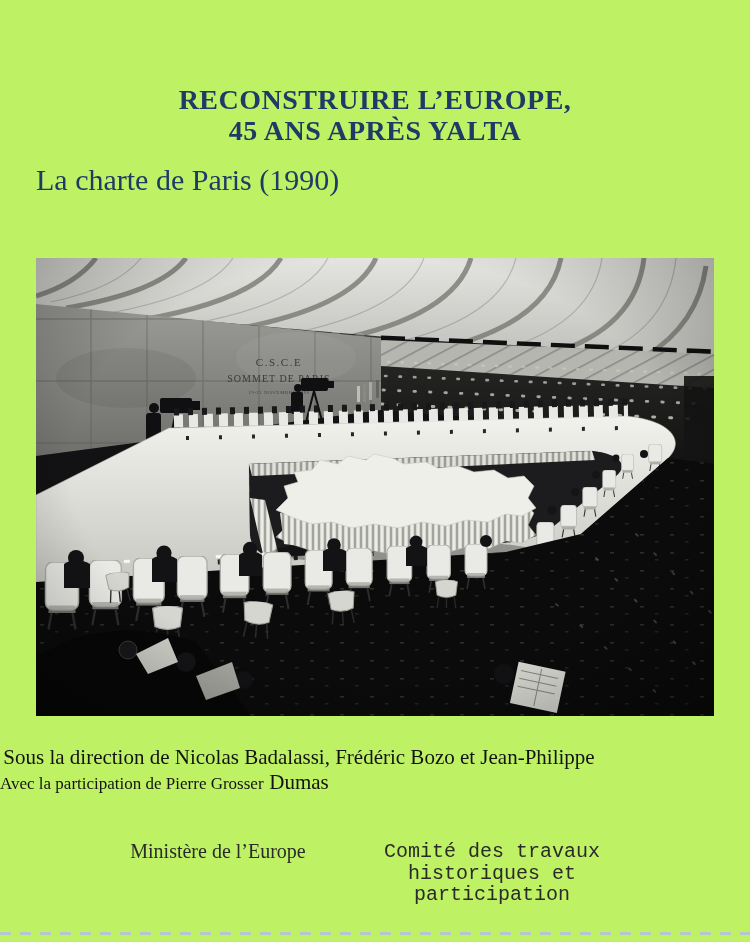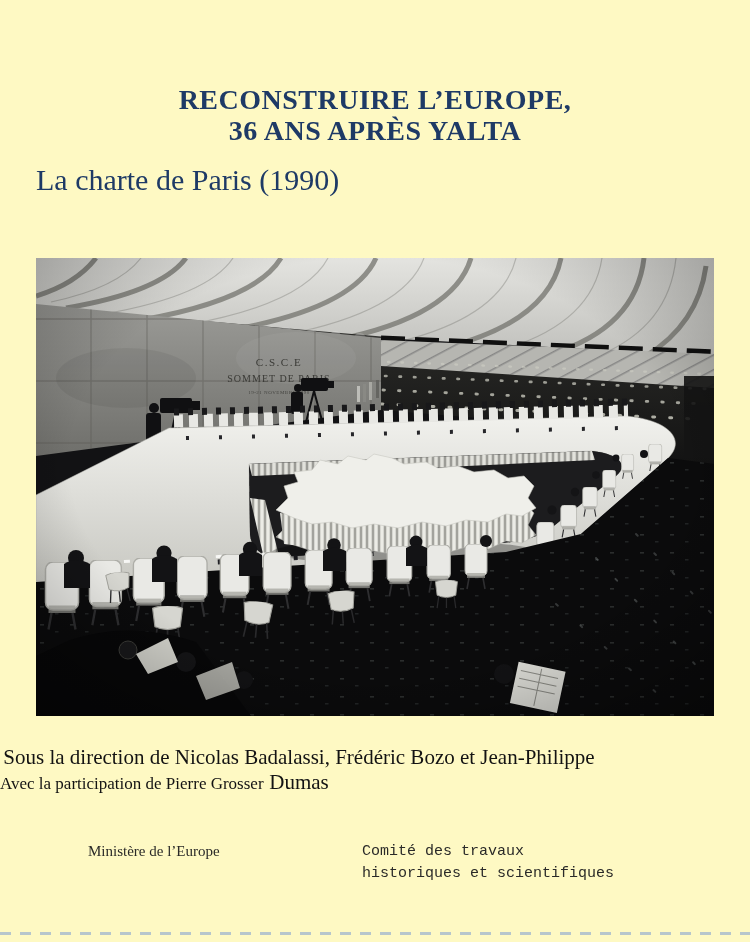--- a/index.html
+++ b/index.html
@@ -1,40 +1,40 @@
 <!DOCTYPE html>
 <html><head>
 <meta charset="utf-8">
 <style>
   html,body{margin:0;padding:0;background:#ffffff;}
-  .page{position:relative;width:750px;height:942px;background:#fef9c3;overflow:hidden;
+  .page{position:relative;width:750px;height:942px;background:#bef264;overflow:hidden;
         font-family:"Liberation Serif", "DejaVu Serif", serif;}
   .title-block{position:absolute;top:84px;left:0;width:750px;text-align:center;
                color:#1e3a66;font-weight:bold;font-size:28px;line-height:31px;letter-spacing:.5px;}
   .subtitle{position:absolute;top:163px;left:0;width:750px;text-align:left;
             color:#1e3a66;font-weight:normal;font-size:30px;margin-left:36px;}
   .photo-wrap{position:absolute;left:36px;top:258px;width:678px;height:458px;background:#101012;}
   .editors{position:absolute;top:745px;left:0;width:598px;text-align:center;color:#131313;font-size:21px;}
   .participation{position:absolute;top:774px;left:0;width:632px;color:#131313;font-size:17px;}
-  .publisher{position:absolute;top:841px;width:260px;text-align:left;color:#2a2a28;
-             font-size:15px;line-height:21.5px;}
+  .publisher{position:absolute;top:841px;width:260px;text-align:center;color:#2a2a28;
+             font-size:20px;line-height:21.5px;}
   .publisher.left{left:88px;}
   .publisher.right{left:362px;font-family:Liberation Mono, monospace;}
   .dashed-rule{position:absolute;left:0;top:932px;width:750px;height:3px;
      background:repeating-linear-gradient(90deg,#b7c6cc 0 11px,transparent 11px 20px);}
   svg text{font-family:"Liberation Serif","DejaVu Serif",serif;}
 </style>
 </head>
 <body>
 
 <div class="page">
 
   <div class="title-block">
     <div>RECONSTRUIRE L’EUROPE,</div>
-    <div>36 ANS APRÈS YALTA</div>
+    <div>45 ANS APRÈS YALTA</div>
   </div>
 
   <div class="subtitle">La charte de Paris (1990)</div>
 
   <div class="photo-wrap">
     <svg width="678" height="458" viewBox="0 0 678 458">
       <defs>
         <linearGradient id="ceilGrad" x1="0" y1="0" x2="0" y2="1">
           <stop offset="0" stop-color="#e4e4e0"></stop>
             <stop offset="1" stop-color="#c0c0bc"></stop>
@@ -292,17 +292,17 @@
   </div>
 
   <div class="editors">Sous la direction de Nicolas Badalassi, Frédéric Bozo et Jean-Philippe Dumas</div>
   <div class="participation">Avec la participation de Pierre Grosser</div>
 
   <div class="publisher left">
     <div>Ministère de l’Europe</div>
   </div>
   <div class="publisher right">
     <div>Comité des travaux</div>
-    <div>historiques et scientifiques</div>
+    <div>historiques et participation</div>
   </div>
 
   <div class="dashed-rule"></div>
 </div>
 
 </body></html>

